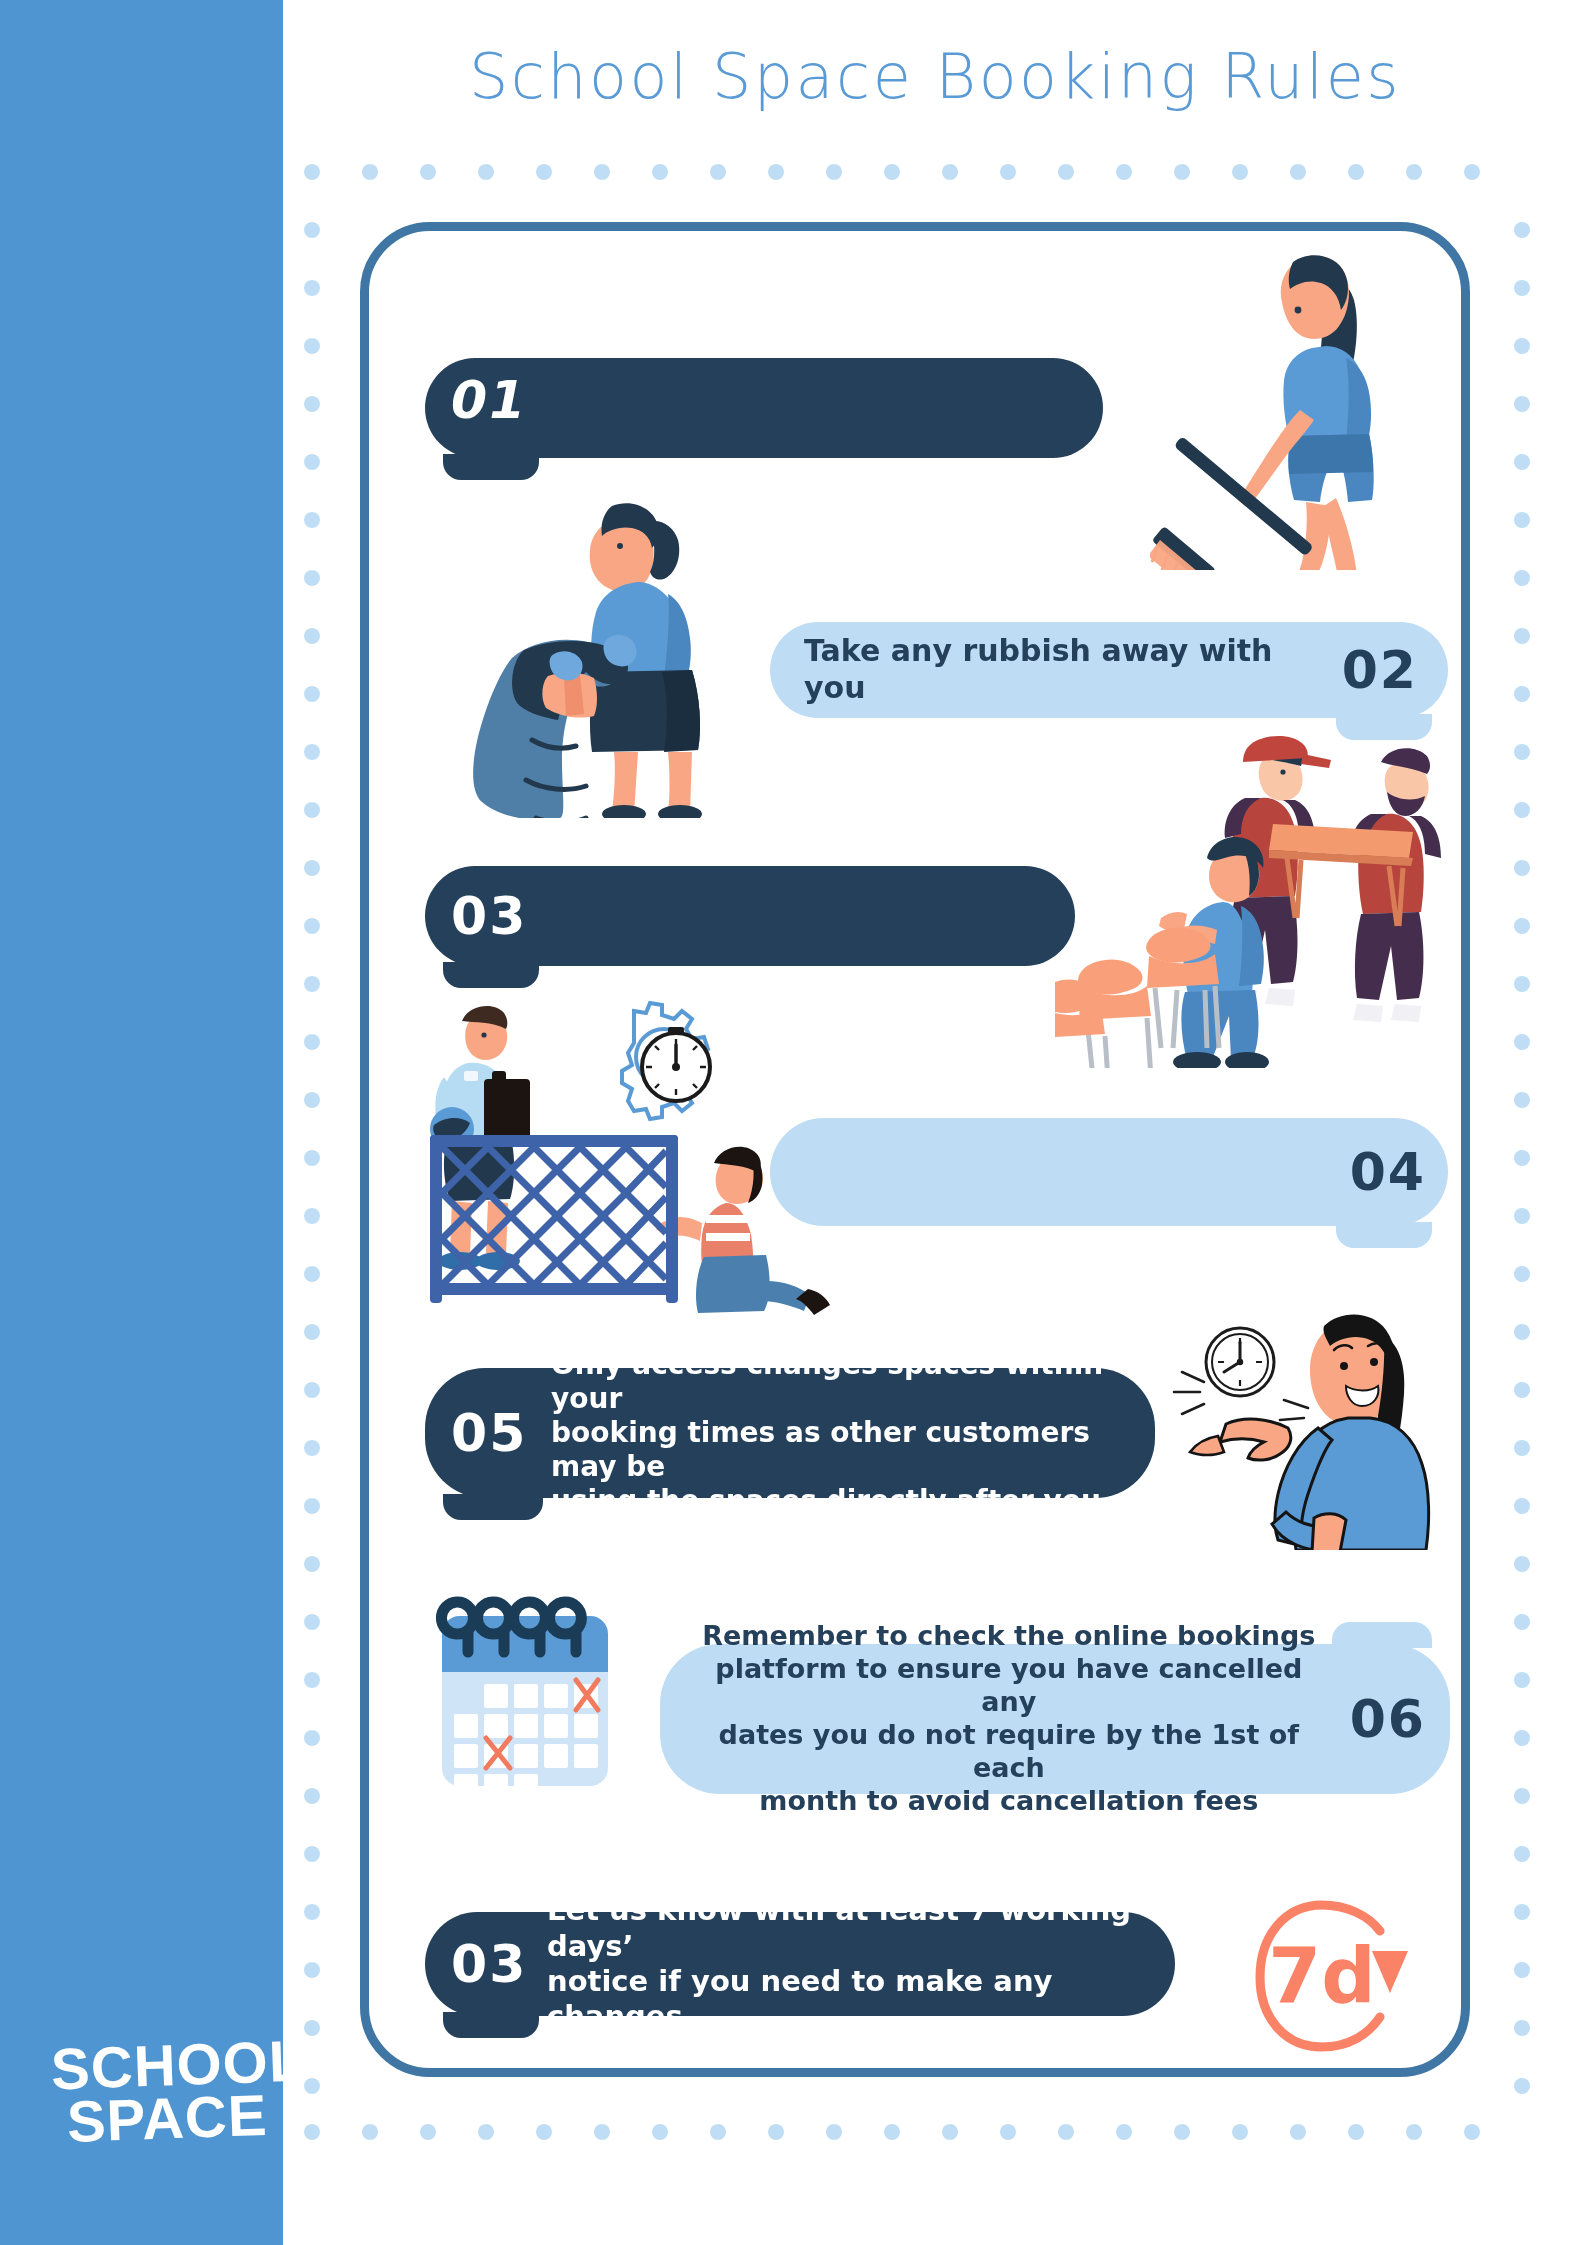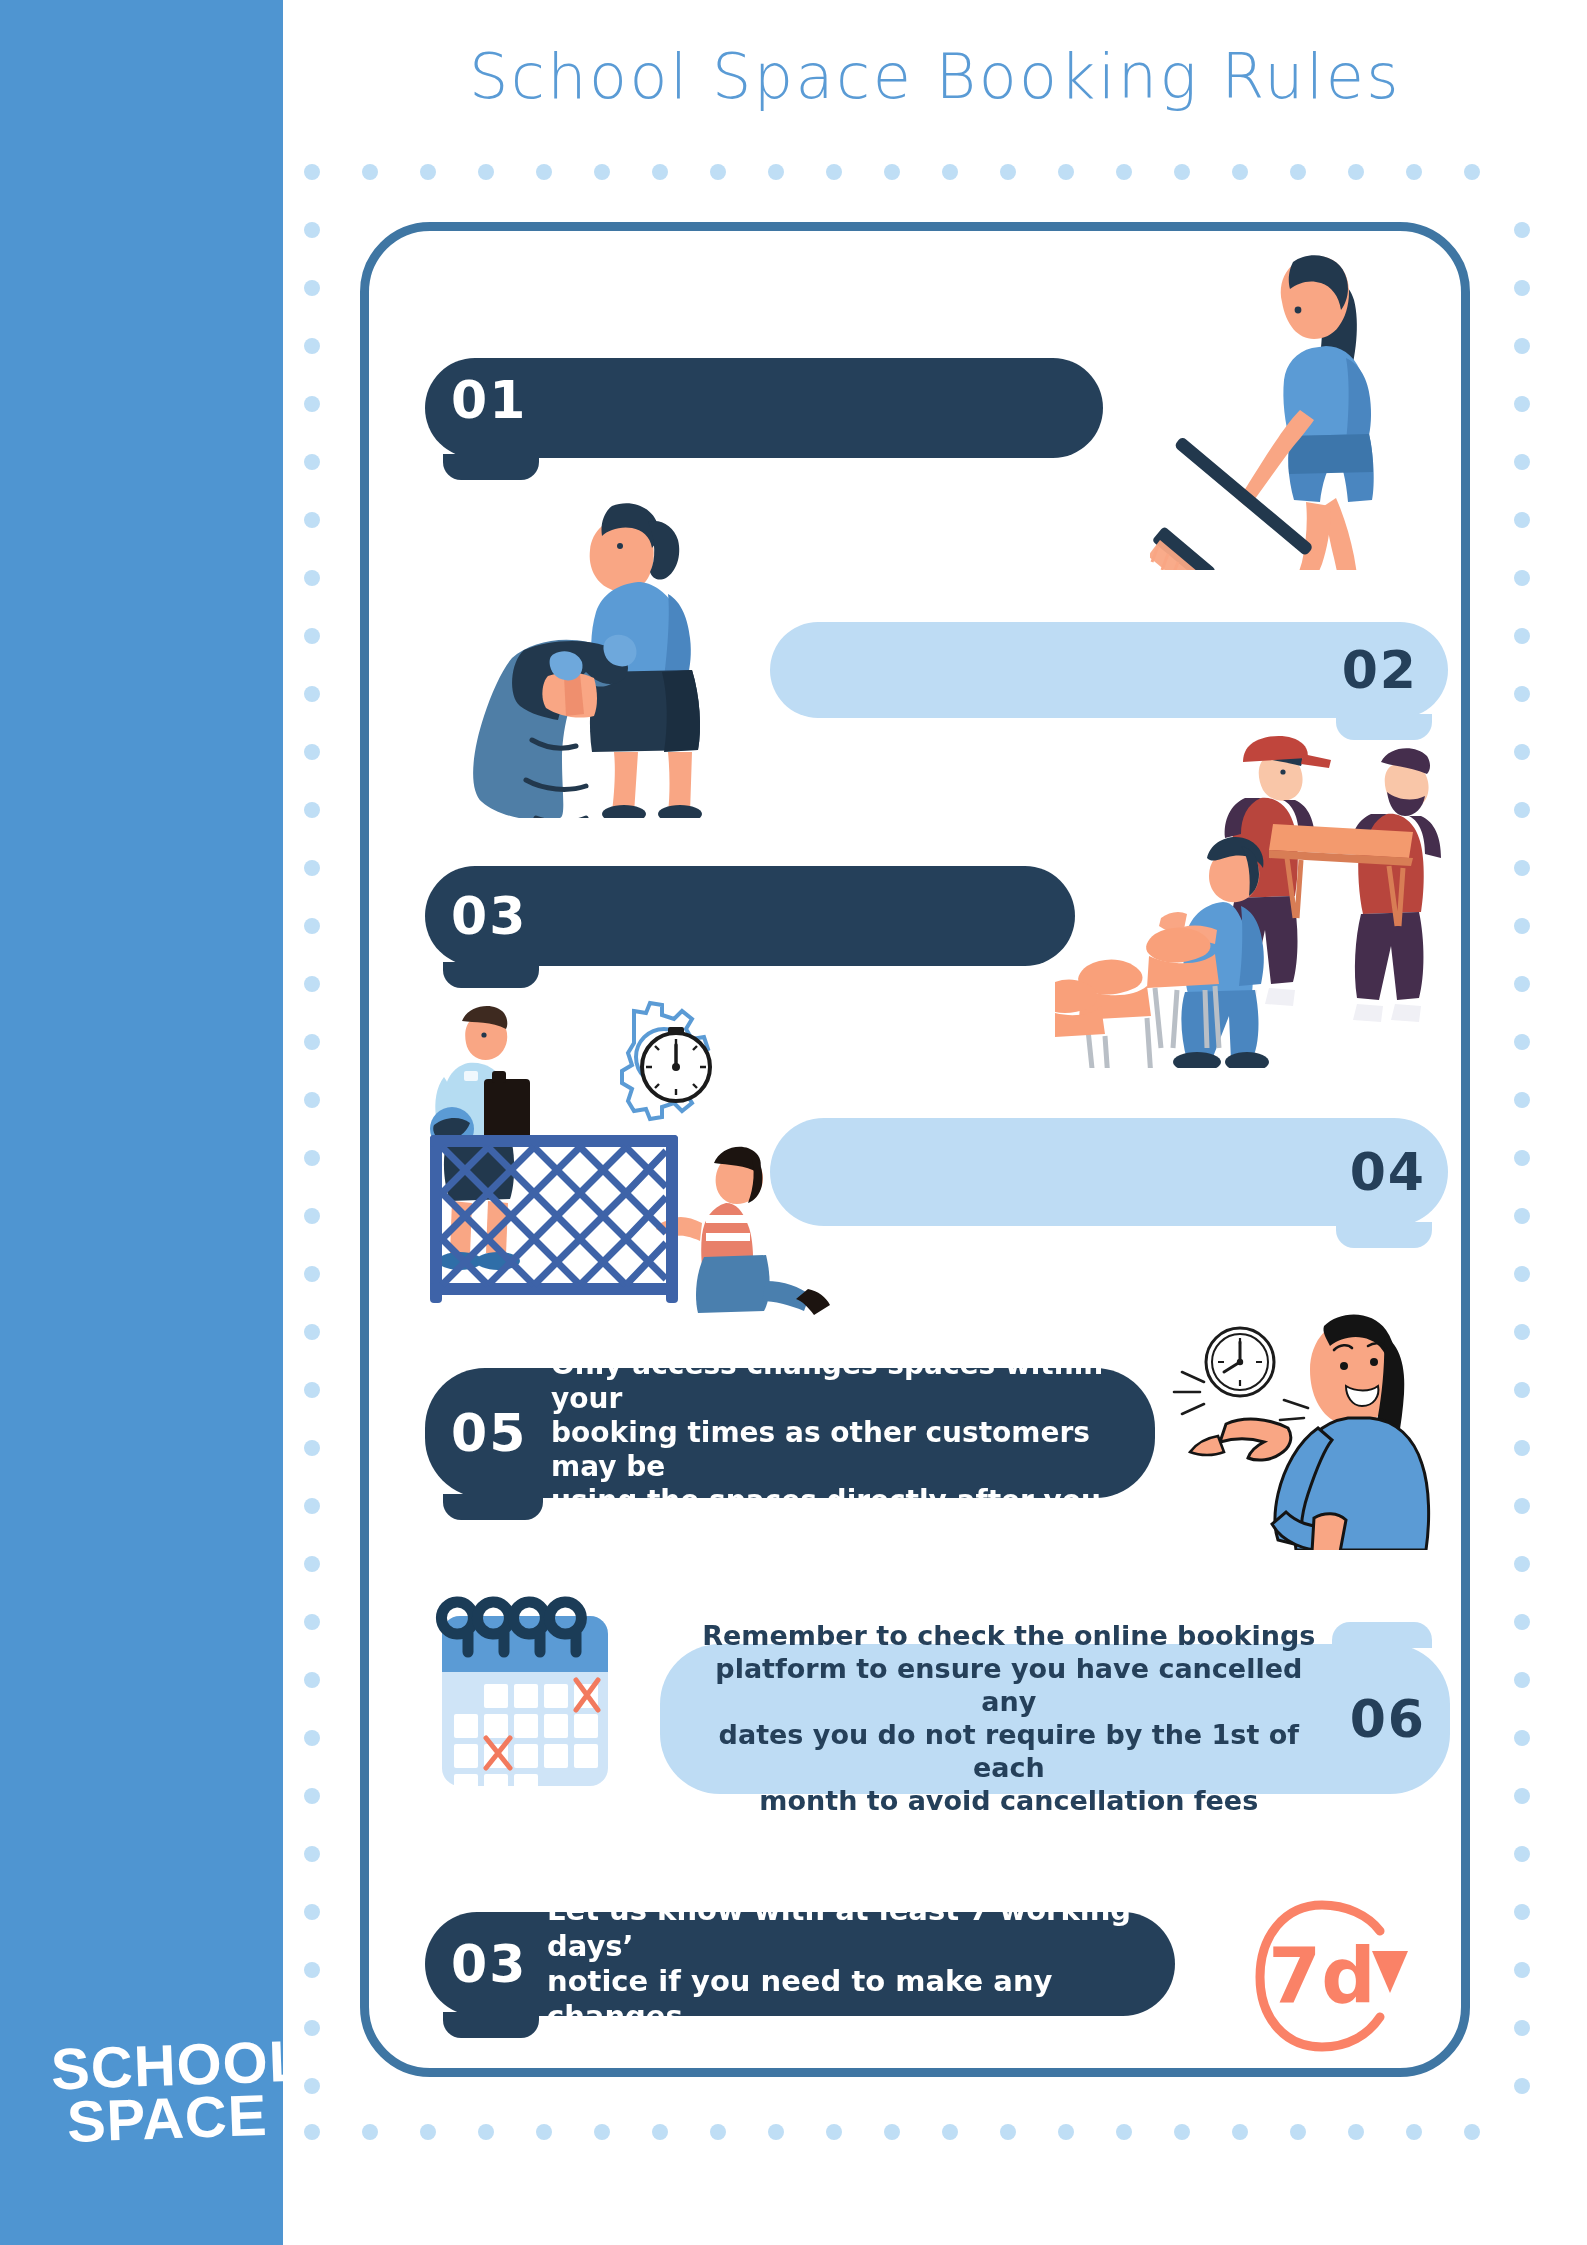--- a/index.html
+++ b/index.html
@@ -84,21 +84,21 @@
   .pill.light .rtext{color:#25405a;}
 
   
   .tail{
     position:absolute;background:#25405a;
   }
   .tail.light{background:#bedcf4;}
 
   
   #rule-01{left:425px;top:358px;}
-  #rule-01 .pill{width:678px;height:100px;padding:0 0 16px 26px;}
+  #rule-01 .pill{width:678px;height:100px;padding:0 0 16px 26px;font-style:italic;}
   #rule-01 .num{font-size:52px;width:96px;}
   #rule-01 .rtext{font-size:30px;}
 
   #rule-02{left:770px;top:622px;}
   #rule-02 .pill{width:678px;height:96px;padding:0 30px 0 34px;justify-content:flex-end;}
   #rule-02 .rtext{font-size:30px;margin-right:22px;}
   #rule-02 .num{font-size:52px;}
 
   #rule-03{left:425px;top:866px;}
   #rule-03 .pill{width:650px;height:100px;padding:0 0 0 26px;}
@@ -515,20 +515,21 @@
 
 <div class="rule" id="rule-01">
   <div class="pill dark">
     <div class="num">01</div>
   </div>
   <div class="tail" style="left:18px;top:96px;width:96px;height:26px;border-radius:0 0 18px 18px;"></div>
 </div>
 
 <div class="rule" id="rule-02">
   <div class="pill light">
+    <div class="rtext">Take any rubbish away with you</div>
     <div class="num">02</div>
   </div>
   <div class="tail light" style="left:566px;top:92px;width:96px;height:26px;border-radius:0 0 18px 18px;"></div>
 </div>
 
 <div class="rule" id="rule-03">
   <div class="pill dark">
     <div class="num">03</div>
   </div>
   <div class="tail" style="left:18px;top:96px;width:96px;height:26px;border-radius:0 0 18px 18px;"></div>

